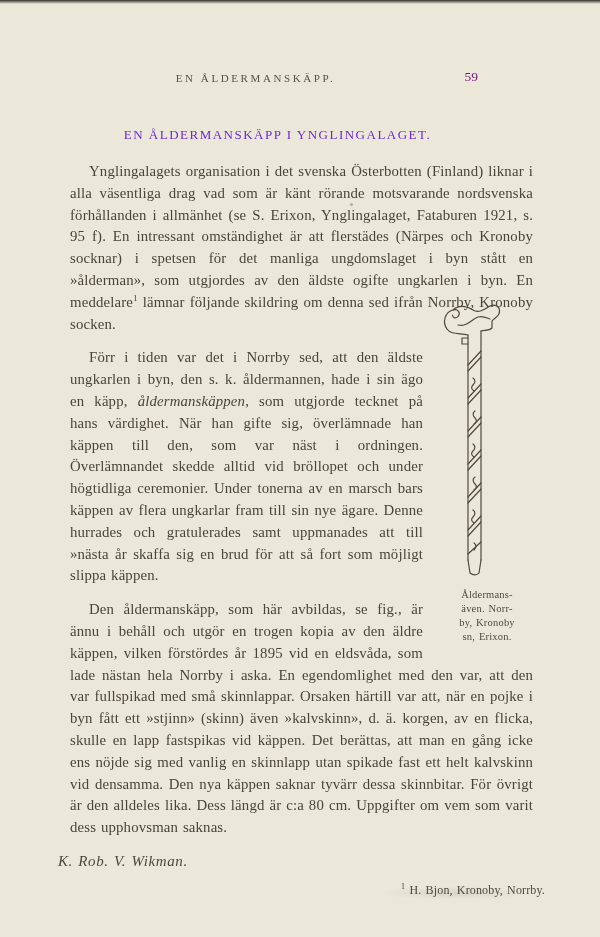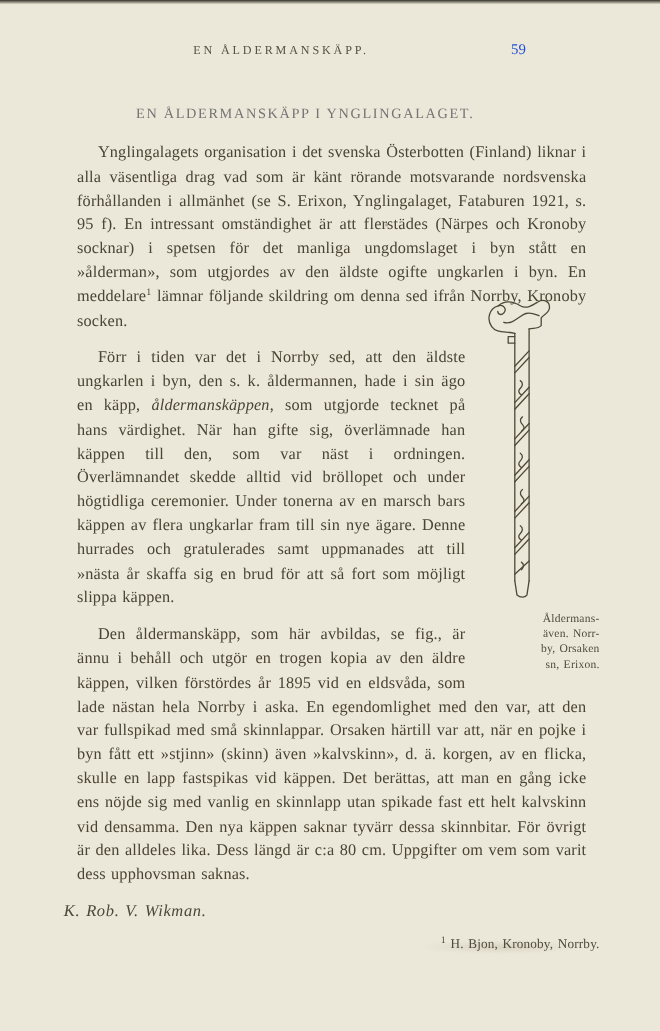--- a/index.html
+++ b/index.html
@@ -13,38 +13,38 @@
   }
   
   .scan-edge-top {
     position:absolute; top:0; left:0; right:0; height:4px;
     background:linear-gradient(#35322a, rgba(53,50,42,0));
   }
   .paper-speck {
     position:absolute; left:350px; top:203px; width:3px; height:3px;
     border-radius:50%; background:rgba(110,100,70,.45);
   }
-  .page { padding:40px 55px 0 58px; position:relative; }
+  .page { padding:72px 55px 0 58px; position:relative; }
 
   .pagehead { position:relative; height:18px; }
   .running-title {
     position:absolute; left:0; right:0; top:0;
     text-align:center;
     transform:translateX(-46px);
     font-size:11px; letter-spacing:2.6px;
     color:#575244;
   }
-  .page-number { position:absolute; right:67px; top:-3px; font-size:13.5px; color:#1d4ed8; }
+  .page-number { position:absolute; right:67px; top:-3px; font-size:13.5px; color:#701a75; }
 
   .article-title {
     margin:37px 0 0 0;
     position:relative; left:-24px;
     text-align:center;
     font-size:13px; font-weight:normal; letter-spacing:1.5px;
-    color:#737373;
+    color:#6d28d9;
   }
 
   .bodytext {
     margin-top:18px;
     font-size:14.8px; line-height:21.8px;
     text-align:justify;
     letter-spacing:0.15px;
     word-spacing:1px;
   }
   .bodytext p { margin:12px; text-indent:19px; }
@@ -53,21 +53,21 @@
 
   
   figure.staff-figure {
     float:right; width:118px; height:300px;
     margin:0 0 0 4px; padding:0;
   }
   figure.staff-figure svg { display:block; margin:-45px 0 0 14px; }
   .figure-caption {
     display:block; margin:4px 0 0 2px;
     font-size:10.5px; line-height:14px; letter-spacing:0.2px;
-    text-align:right; text-indent:0; color:#4f4a3b;
+    text-align:center; text-indent:0; color:#4f4a3b;
   }
   .figure-caption span { display:block; }
 
   .signature {
     margin-top:1px;
     text-align:left; padding-right:87px;
     font-style:italic; font-size:15px; letter-spacing:0.6px;
     color:#4d4738;
   }
   .signature-smudge {
@@ -131,21 +131,21 @@
         <path d="M27,228 L40,214"></path>
           <path d="M27,234 L40,220"></path>
         <path d="M33,241 c3,2 2,5 0,7"></path>
         <path d="M27,252 L40,240"></path>
 
         <path d="M27,258 L29,271 M40,258 L38,271 M29,271 C32,273.5 36,273.5 38,271"></path>
       </svg>
       <figcaption class="figure-caption">
         <span>Åldermans-</span>
         <span>även. Norr-</span>
-        <span>by, Orsaken</span>
+        <span>by, Kronoby</span>
         <span>sn, Erixon.</span>
       </figcaption>
     </figure>
 
     <p><span>Förr i tiden var det i Norrby sed, att den äldste ungkarlen i byn, den s. k. åldermannen, hade i sin ägo en käpp, </span><em>åldermanskäppen</em><span>, som utgjorde tecknet på hans värdighet. När han gifte sig, överlämnade han käppen till den, som var näst i ordningen. Överlämnandet skedde alltid vid bröllopet och under högtidliga ceremonier. Under tonerna av en marsch bars käppen av flera ungkarlar fram till sin nye ägare. Denne hurrades och gratulerades samt uppmanades att till »nästa år skaffa sig en brud för att så fort som möjligt slippa käppen.</span></p>
 
     <p>Den åldermanskäpp, som här avbildas, se fig., är ännu i behåll och utgör en trogen kopia av den äldre käppen, vilken förstördes år 1895 vid en eldsvåda, som lade nästan hela Norrby i aska. En egendomlighet med den var, att den var fullspikad med små skinnlappar. Orsaken härtill var att, när en pojke i byn fått ett »stjinn» (skinn) även »kalvskinn», d. ä. korgen, av en flicka, skulle en lapp fastspikas vid käppen. Det berättas, att man en gång icke ens nöjde sig med vanlig en skinnlapp utan spikade fast ett helt kalvskinn vid densamma. Den nya käppen saknar tyvärr dessa skinnbitar. För övrigt är den alldeles lika. Dess längd är c:a 80 cm. Uppgifter om vem som varit dess upphovsman saknas.</p>
 
     <div class="signature">K. Rob. V. Wikman.</div>
     <div class="signature-smudge"></div>

